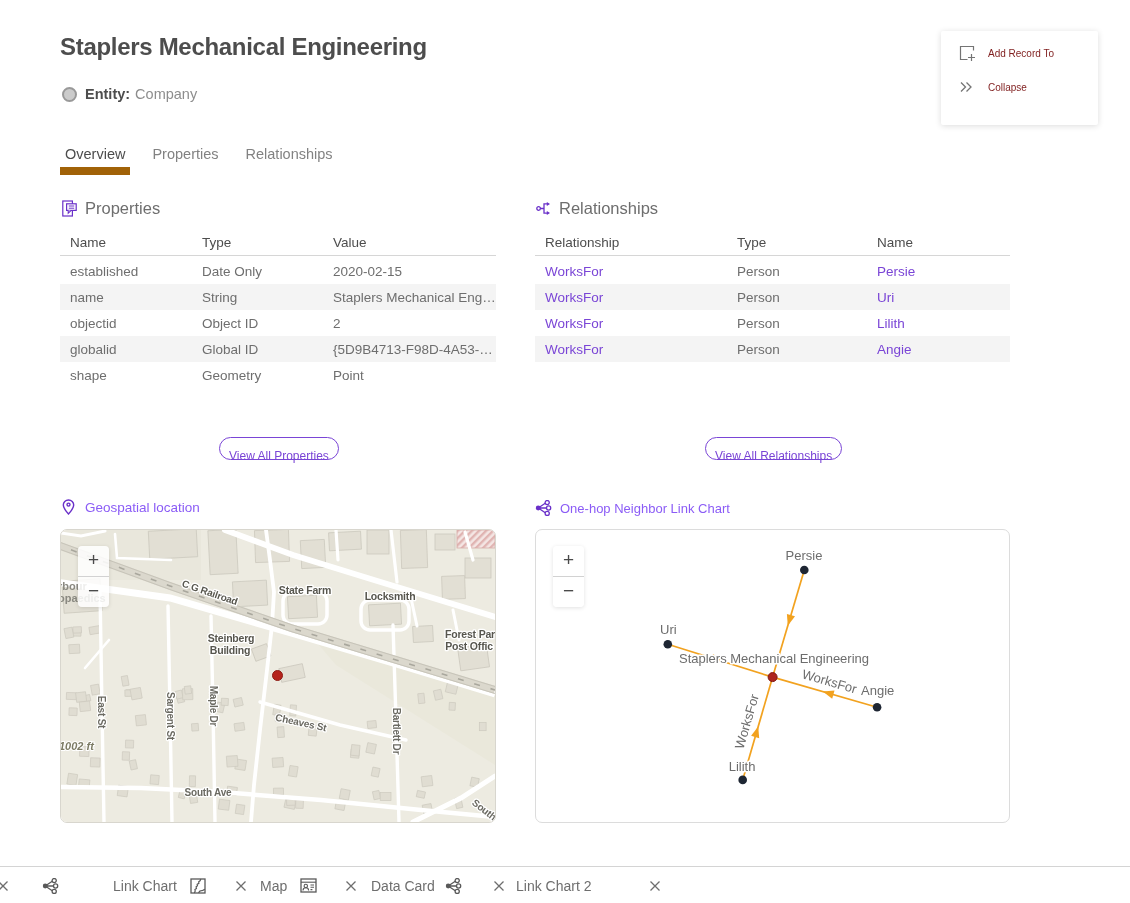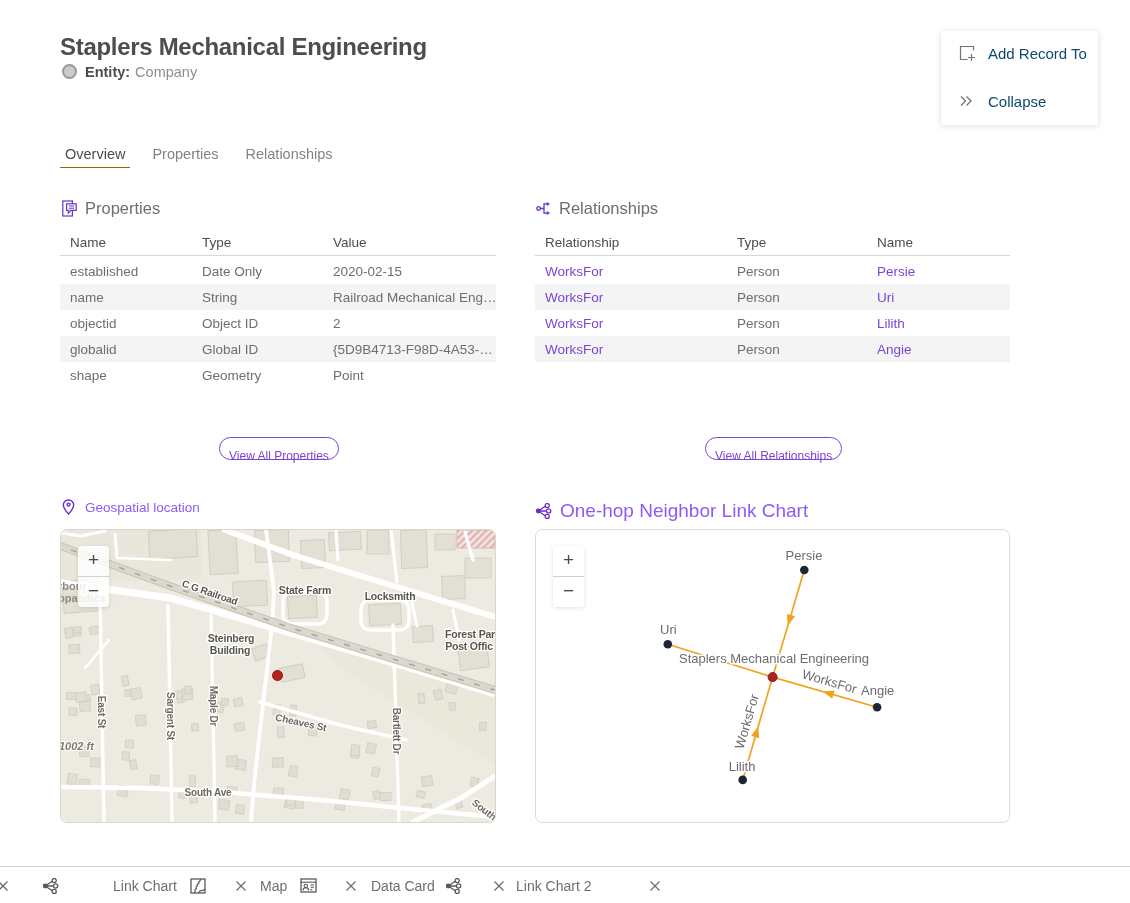--- a/index.html
+++ b/index.html
@@ -1,31 +1,31 @@
 <!DOCTYPE html>
 <html><head>
 <meta charset="utf-8">
 <style>
 * { margin:0; padding:0; box-sizing:border-box; }
 html,body { width:1130px; height:903px; background:#fff; font-family:"Liberation Sans", sans-serif; overflow:hidden; }
 .abs { position:absolute; }
 #page { position:relative; width:1130px; height:903px; background:#fff; }
 h1 { position:absolute; left:60px; top:33px; font-size:24px; font-weight:700; color:#4d4d4d; letter-spacing:-0.3px; }
-.entity-row { position:absolute; left:62px; top:64px; height:16px; display:flex; align-items:flex-start; }
+.entity-row { position:absolute; left:62px; top:86px; height:16px; display:flex; align-items:flex-end; }
 .entity-dot { width:15px; height:15px; border-radius:50%; background:#cbcbcb; border:2px solid #999999; margin-right:8px; }
 .entity-row b { font-size:14.5px; color:#4d4d4d; font-weight:700; }
 .entity-row span { font-size:14.5px; color:#8d8d8d; margin-left:5px; }
 
 .menu { position:absolute; left:941px; top:31px; width:157px; height:94px; background:#fff; border-radius:2px; box-shadow:0 1px 6px rgba(0,0,0,0.14); }
-.menu-item { position:absolute; left:17px; display:flex; align-items:center; color:#0c4a6e; font-size:15px; }
+.menu-item { position:absolute; left:17px; display:flex; align-items:center; color:#7f1d1d; font-size:10px; }
 .menu-item svg { margin-right:12px; }
 
 .tabs { position:absolute; left:60px; top:142px; display:flex; }
 .tab { font-size:14.5px; color:#828282; line-height:16px; padding:4px 5px 5px 5px; margin-right:17px; }
-.tab.active { color:#4d4d4d; border-bottom:1px solid #a16207;text-align:right; }
+.tab.active { color:#4d4d4d; border-bottom:8px solid #a16207;text-align:right; }
 
 .sec-h { position:absolute; display:flex; align-items:center; }
 .sec-h svg { margin-right:8px; }
 .sec-h .t1 { font-size:16.5px; color:#6e6e6e; }
 .sec-h .t2 { font-size:13.5px; color:#8b5cf6; }
 
 table { border-collapse:collapse; table-layout:fixed; }
 .ptable { position:absolute; left:60px; top:231px; width:436px; }
 .rtable { position:absolute; left:535px; top:231px; width:475px; }
 th { text-align:left; font-weight:400; font-size:13.5px; color:#4d4d4d; height:24px; border-bottom:1px solid #d6d6d6; padding:0 0 0 10px; }
@@ -61,21 +61,21 @@
     </div>
 
   <div class="menu">
     <div class="menu-item" style="top:13px;">
       <svg width="18" height="18" viewBox="0 0 18 18" fill="none" stroke="#747474" stroke-width="1.2">
         <path d="M15.5 6.5 V2.5 H2.5 V15.5 H9.5"></path>
         <path d="M13.5 10 V17 M10 13.5 H17"></path>
       </svg>
       <span>Add Record To</span>
     </div>
-    <div class="menu-item" style="top:61px;">
+    <div class="menu-item" style="top:47px;">
       <svg width="18" height="18" viewBox="0 0 18 18" fill="none" stroke="#747474" stroke-width="1.3">
         <path d="M3 4.5 L7.5 9 L3 13.5 M8.5 4.5 L13 9 L8.5 13.5"></path>
       </svg>
       <span>Collapse</span>
     </div>
   </div>
 
   <div class="tabs">
     <div class="tab active">Overview</div>
     <div class="tab">Properties</div>
@@ -118,21 +118,21 @@
           <td></td>
         </tr>
     <tr>
           <td>established</td>
           <td>Date Only</td>
           <td>2020-02-15</td>
         </tr>
     <tr class="z">
           <td>name</td>
           <td>String</td>
-          <td>Railroad Mechanical Eng…</td>
+          <td>Staplers Mechanical Eng…</td>
         </tr>
     <tr>
           <td>objectid</td>
           <td>Object ID</td>
           <td>2</td>
         </tr>
     <tr class="z">
           <td>globalid</td>
           <td>Global ID</td>
           <td>{5D9B4713-F98D-4A53-…</td>
@@ -196,21 +196,21 @@
     <span class="t2">Geospatial location</span>
   </div>
   <div class="sec-h" style="left:535px; top:500px;">
     <svg width="17" height="16" viewBox="0 0 17 16" fill="none" stroke="#6a30c9" stroke-width="1.3">
       <circle cx="3.2" cy="8" r="2.4" fill="#6a30c9" stroke="none"></circle>
       <path d="M3.2 8 L11 2.8 M3.2 8 H12 M3.2 8 L11 13.2"></path>
       <circle cx="12.2" cy="2.6" r="2.1" fill="#fff"></circle>
       <circle cx="13.6" cy="8" r="2.1" fill="#fff"></circle>
       <circle cx="12.2" cy="13.4" r="2.1" fill="#fff"></circle>
     </svg>
-    <span class="t2" style="font-size:19px;">One-hop Neighbor Link Chart</span>
+    <span class="t2" style="font-size:13px;">One-hop Neighbor Link Chart</span>
   </div>
 
   <div class="mapcard">
     <svg width="434" height="292" viewBox="0 0 434 292" style="position:absolute;left:0;top:0;">
       <rect x="0" y="0" width="434" height="292" fill="#edebe1"></rect>
       <polygon points="245,100 434,166 434,235 275,135" fill="#eae8db"></polygon>
       <rect x="-10" y="-10" width="150" height="60" fill="#e9e7dc"></rect>
 
       <g fill="#e2dfd4" stroke="#ccc9be" stroke-width="0.8">
         <rect x="88" y="0" width="48" height="28" transform="rotate(-3 112 14)"></rect>

